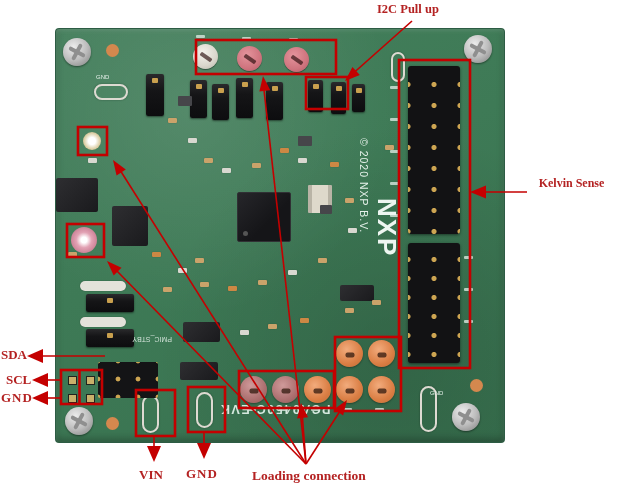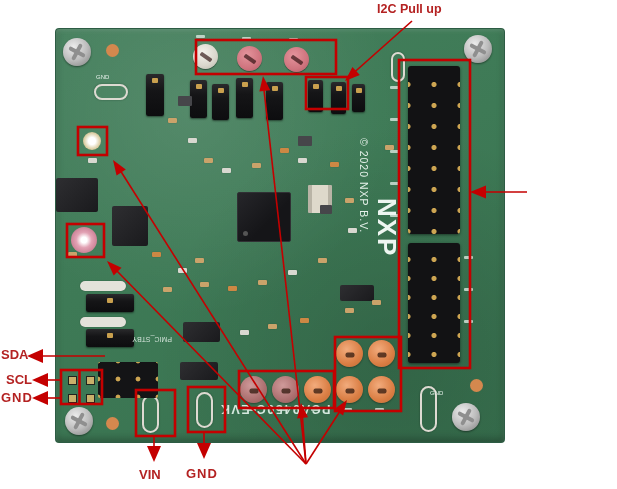--- a/index.html
+++ b/index.html
@@ -47,21 +47,21 @@
          background:rgba(50,25,15,.75);border-radius:2px;}
   .tp-pink{position:absolute;width:26px;height:26px;border-radius:50%;
          background:radial-gradient(circle,#ffffff 16%, #e2a2b4 42%, #c5788e 80%);}
   .pinblock{position:absolute;background-color:#141416;border-radius:2px;
          background-image:radial-gradient(circle,#cda552 2px, rgba(0,0,0,0) 2.8px);}
   .pinpad{position:absolute;width:7px;height:7px;background:#c9b06a;border:1px solid #23231f;}
   .silk{position:absolute;color:#e6f1ea;white-space:nowrap;}
   .silkdash{position:absolute;width:9px;height:3px;background:#cfe0d6;border-radius:1px;opacity:.85;}
   
   svg.overlay{position:absolute;left:0;top:0;pointer-events:none;}
-  .lbl{position:absolute;color:#b42222;font-weight:600;white-space:nowrap;}
+  .lbl{position:absolute;color:#b42222;font-weight:600;white-space:nowrap;font-family:Liberation Serif, serif;}
 </style>
 </head>
 <body>
 
 <div class="stage">
 
   <div class="board"></div>
 
   <div class="screw abs" style="left:63px;top:38px;"></div>
   <div class="screw abs" style="left:464px;top:35px;"></div>
@@ -223,22 +223,24 @@
       <polygon points="0,0 -15,-5.5 -15,5.5" transform="translate(113,160) rotate(-123)"></polygon>
       <polygon points="0,0 -15,-5.5 -15,5.5" transform="translate(107,261) rotate(-135)"></polygon>
       <polygon points="0,0 -15,-5.5 -15,5.5" transform="translate(301,403) rotate(-96)"></polygon>
       <polygon points="0,0 -15,-5.5 -15,5.5" transform="translate(347,400) rotate(-56)"></polygon>
     </g>
   </svg>
 
   <div class="lbl" style="left:377px;top:2px;font-size:12.5px;">I2C Pull up</div>
 
   <div class="abs" style="left:526px;top:176px;width:91px;text-align:center;">
+    <div class="lbl" style="position:static;font-size:12px;">Kelvin Sense</div>
   </div>
 
   <div class="lbl" style="left:1px;top:347px;font-size:13px;font-weight:700;">SDA</div>
   <div class="lbl" style="left:6px;top:372px;font-size:13px;font-weight:700;">SCL</div>
   <div class="lbl" style="left:1px;top:390px;font-size:13px;font-weight:700;letter-spacing:1px;">GND</div>
 
   <div class="lbl" style="left:139px;top:467px;font-size:13px;">VIN</div>
   <div class="lbl" style="left:186px;top:466px;font-size:13px;letter-spacing:1px;">GND</div>
+  <div class="lbl" style="left:252px;top:468px;font-size:13.5px;">Loading connection</div>
 
 </div>
 
 </body></html>

